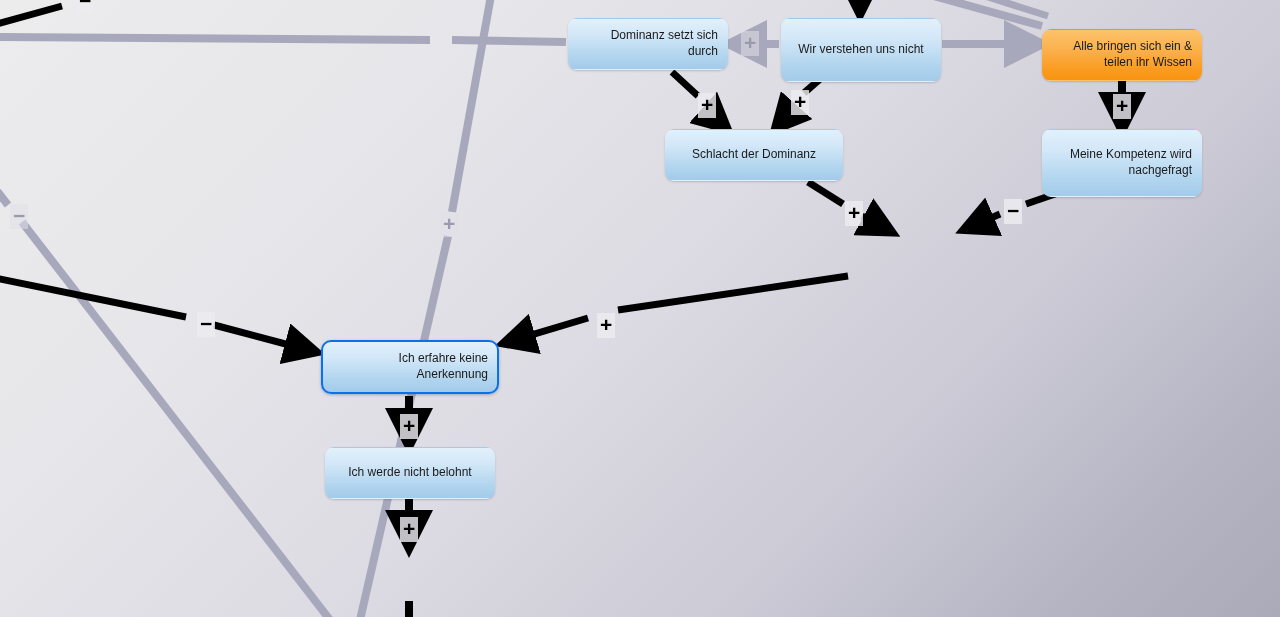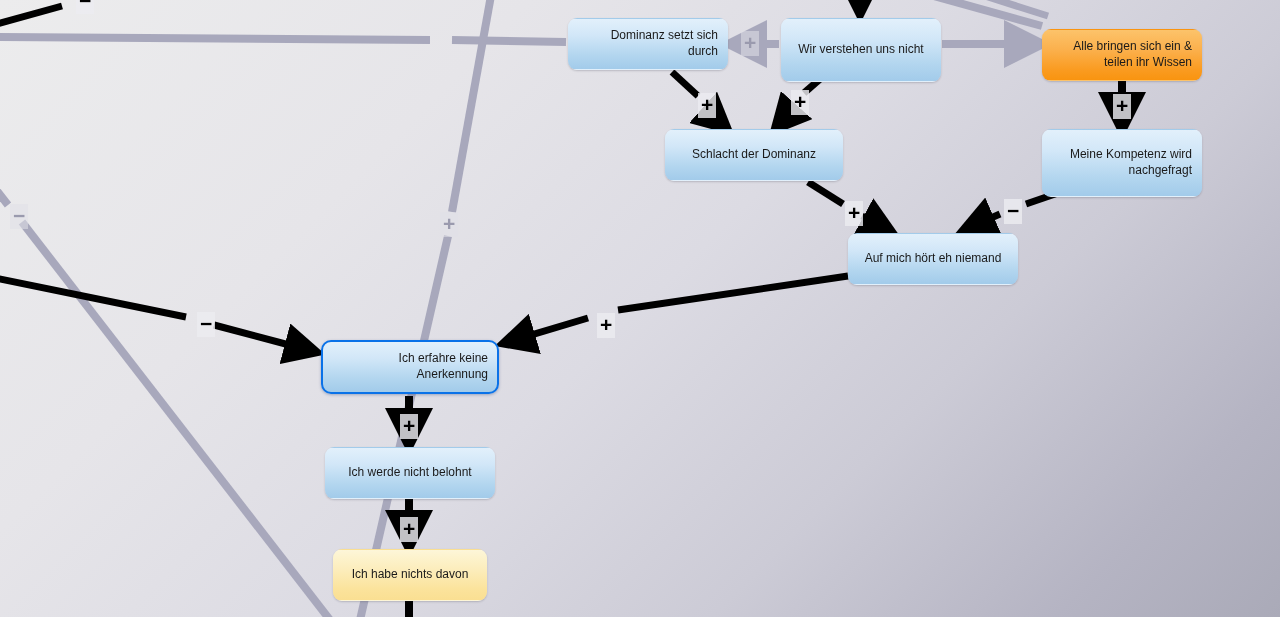--- a/index.html
+++ b/index.html
@@ -157,35 +157,29 @@
   </div>
 
   <div class="node blue" style="left:665px; top:129px; width:178px; height:52px;">
     <span>Schlacht der Dominanz</span>
   </div>
 
   <div class="node blue" style="left:1042px; top:129px; width:160px; height:68px;">
     <span>Meine Kompetenz wird nachgefragt</span>
   </div>
 
-  <div class="node blue" style="left:848px; top:233px; width:170px; height:52px;">
-    <span>Auf mich hört eh niemand</span>
-  </div>
 
   <div class="node blue selected" style="left:321px; top:340px; width:178px; height:54px;">
     <span>Ich erfahre keine Anerkennung</span>
   </div>
 
   <div class="node blue" style="left:325px; top:447px; width:170px; height:52px;">
     <span>Ich werde nicht belohnt</span>
   </div>
 
-  <div class="node yellow" style="left:333px; top:549px; width:154px; height:52px;">
-    <span>Ich habe nichts davon</span>
-  </div>
 
   <div class="edge-label dim" style="left:741px; top:31px;">+</div>
 
   <div class="edge-label" style="left:698px; top:93px;">+</div>
 
   <div class="edge-label" style="left:791px; top:90px;">+</div>
 
   <div class="edge-label" style="left:1113px; top:94px;">+</div>
 
   <div class="edge-label" style="left:845px; top:201px;">+</div>

